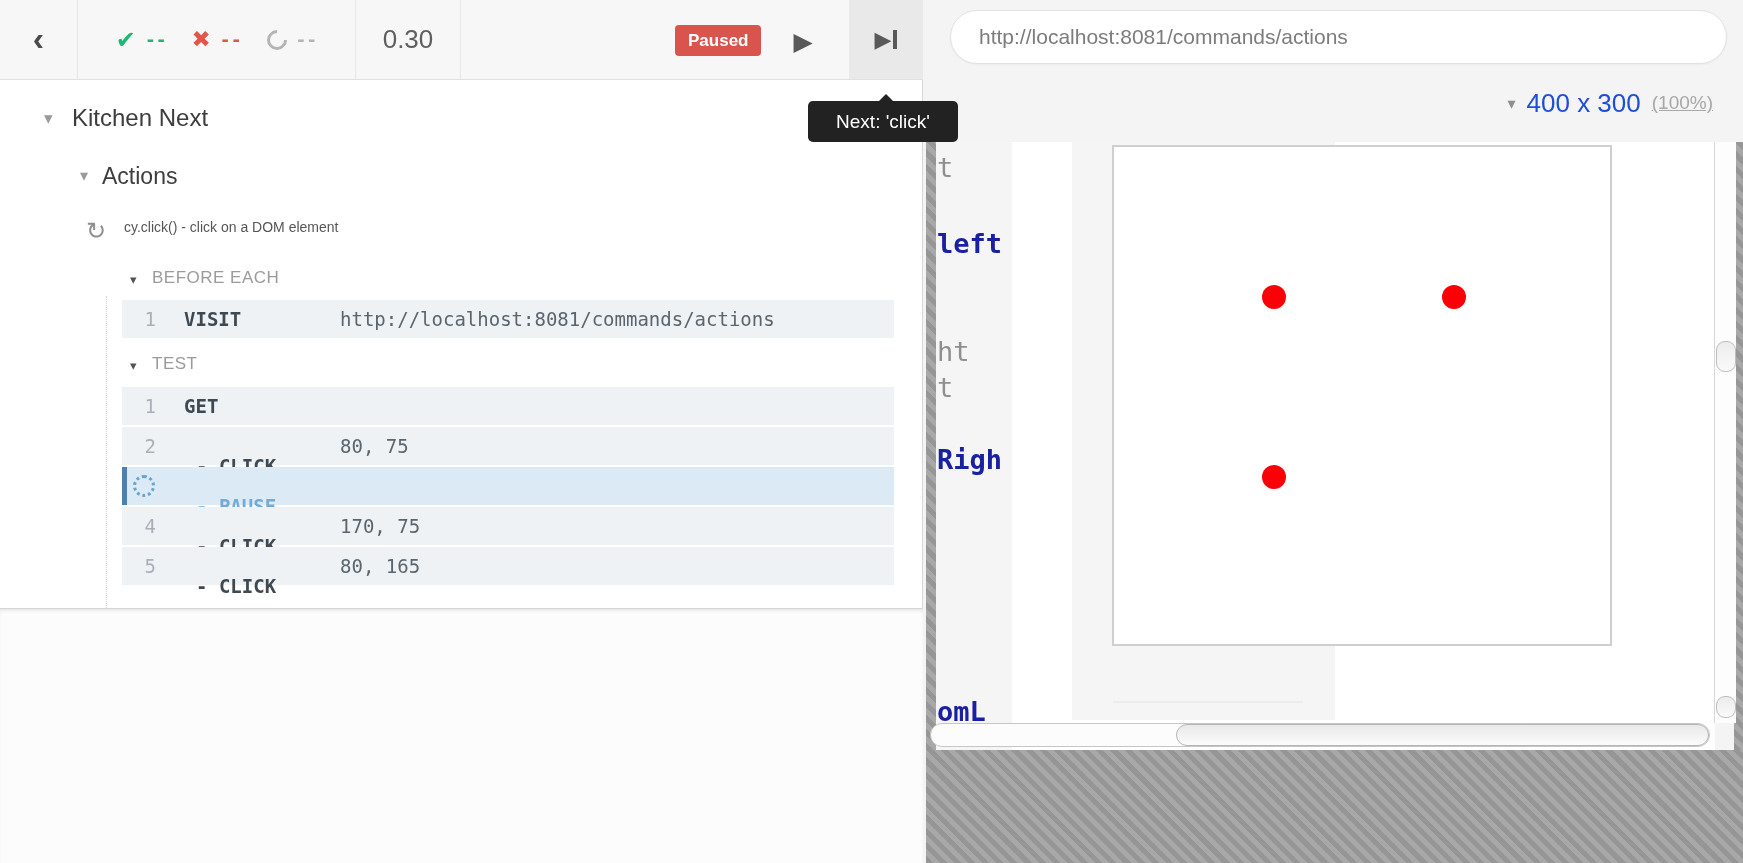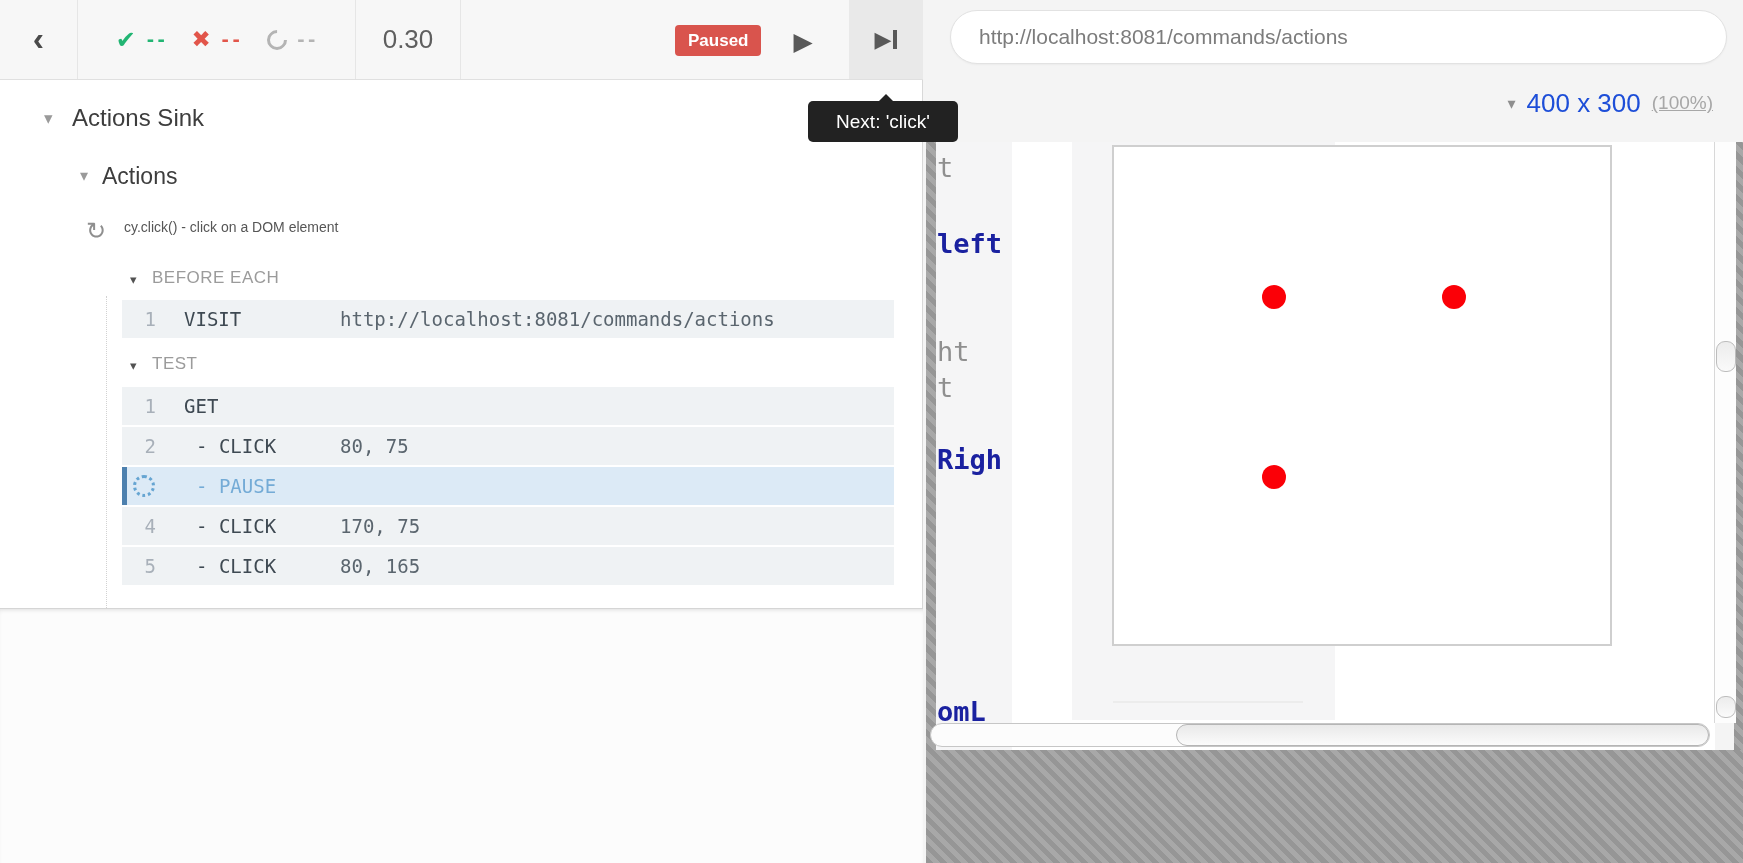--- a/index.html
+++ b/index.html
@@ -52,22 +52,22 @@
   .t-test { left:124px; top:219px; font-size:14px; color:#565656; }
   .ico-loop { left:86px; top:217px; color:#8f8f8f; font-size:24px; }
   .hook-label { font-size:17px; color:#9b9b9b; letter-spacing:.5px; }
   .guide { left:106px; top:296px; height:312px; border-left:1px dotted #d2d2d2; }
 
   .rows { left:122px; width:772px; }
   .cmd-row { position:relative; height:38px; margin-bottom:2px; background:#eff2f4;
     font-family:"DejaVu Sans Mono", monospace; font-size:19px; line-height:38px;
     cursor:pointer; }
   .cmd-row .num { position:absolute; left:0; width:34px; text-align:right; color:#a8b0b9; }
-  .cmd-row .cmd { position:absolute; left:62px; color:#3e4952; font-weight:normal; }
-  .cmd-row .cmd.child { left:74px; }
+  .cmd-row .cmd { position:absolute; left:62px; color:#3e4952; font-weight:bold; }
+  .cmd-row .cmd.child { left:74px;margin-top:20px; }
   .cmd-row .msg { position:absolute; left:218px; color:#5a656e; }
   .cmd-row.paused { background:#dceaf6;text-align:right; }
   .cmd-row.paused::before { content:""; position:absolute; left:0; top:0; width:5px;
     height:38px; background:#4d80ae; }
   .cmd-row.paused .cmd { color:#74abd6; }
   .spinner { position:absolute; left:11px; top:8px; width:22px; height:22px;
     border:3px dotted #66a5d2; border-radius:50%; }
   .rep-footer { left:0; top:608px; width:923px; height:255px; background:#fcfcfc;
     border-top:1px solid #d5d5d5; box-shadow:inset 0 3px 4px -2px rgba(0,0,0,.12); }
 
@@ -139,21 +139,21 @@
       <div class="abs btn-play">
         <span class="tri">▶</span>
       </div>
       <div class="abs btn-next">
         <span class="tri" style="font-size:22px">▶</span>
         <span class="step-bar"></span>
       </div>
     </div>
 
     <span class="abs caret" style="left:44px; top:110px;">▾</span>
-    <div class="abs t-root">Actions Sink</div>
+    <div class="abs t-root">Kitchen Next</div>
 
     <span class="abs caret" style="left:80px; top:168px; font-size:16px;">▾</span>
     <div class="abs t-suite">Actions</div>
 
     <span class="abs ico-loop">↻</span>
     <div class="abs t-test">cy.click() - click on a DOM element</div>
 
     <span class="abs caret small" style="left:130px; top:273px;">▾</span>
     <div class="abs hook-label" style="left:152px; top:268px;">BEFORE EACH</div>
 

